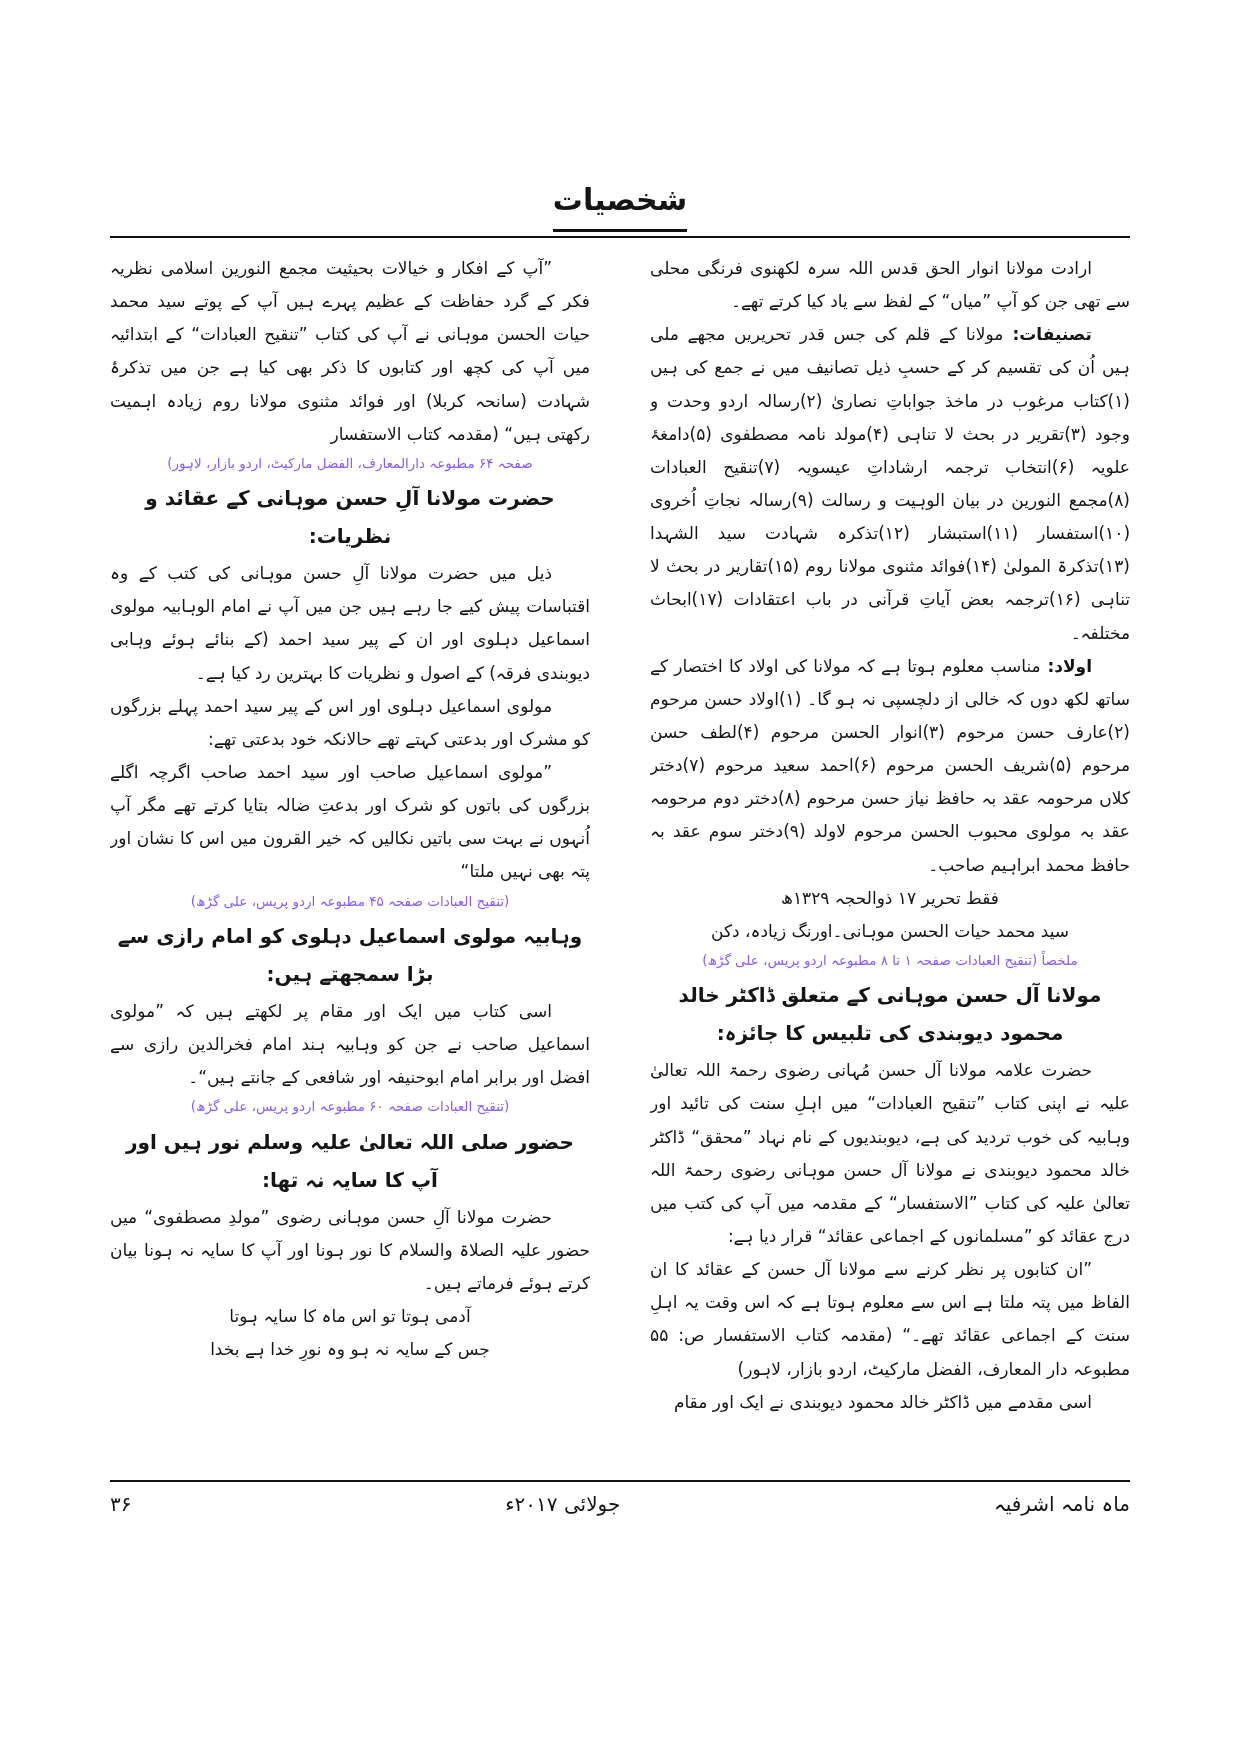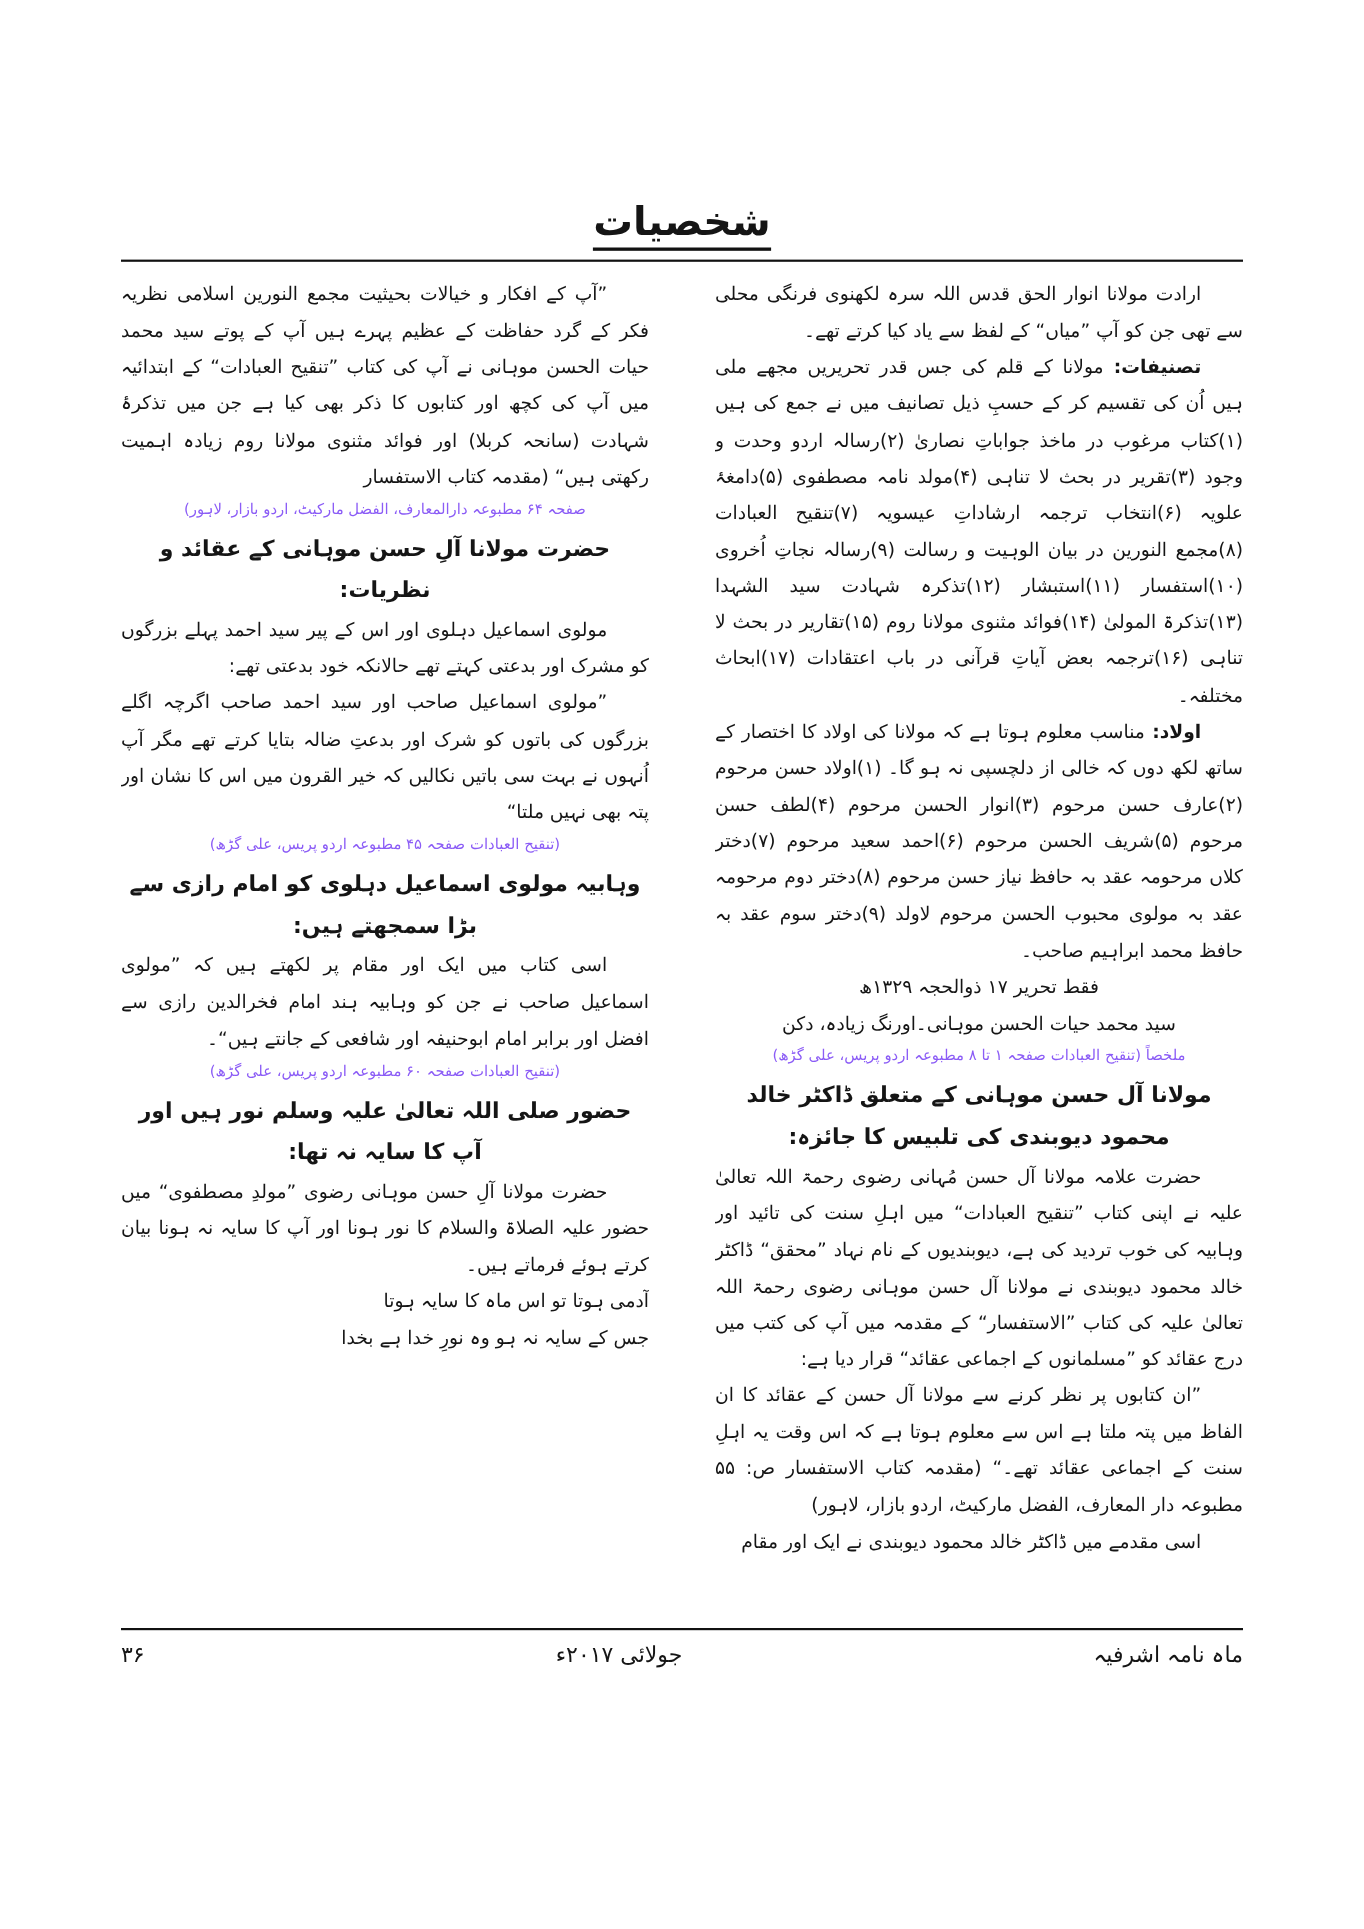--- a/index.html
+++ b/index.html
@@ -11,23 +11,23 @@
     position:relative;
     direction:rtl;
   }
   .page{position:absolute;inset:0;}
   .masthead{
     position:absolute;top:182px;right:110px;left:110px;
     text-align:center;
   }
   .masthead .title{
     display:inline-block;
-    font-size:36px;font-weight:bold;
+    font-size:30px;font-weight:bold;
     border-bottom:3px solid #111;
-    padding-bottom:2px;
+    padding-bottom:12px;
     letter-spacing:1px;
   }
   .top-rule{
     position:absolute;top:236px;right:110px;left:110px;
     border-top:2px solid #111;
   }
   .cols{
     position:absolute;top:252px;right:110px;left:110px;bottom:280px;
     display:flex;gap:60px;
     direction:rtl;
@@ -44,21 +44,21 @@
     font-weight:bold;font-size:20px;line-height:1.9;
     text-align:center;text-indent:0;
     margin:4px 0 2px 0;
   }
   .center-line{text-align:center;text-indent:0;}
   .footnote{
     font-size:13.5px;line-height:1.8;
     text-align:center;text-indent:0;
     color:#8b5cf6;
   }
-  .verse{text-align:right;text-indent:0;letter-spacing:1px;}
+  .verse{text-align:center;text-indent:0;letter-spacing:1px;}
   .footer-rule{
     position:absolute;right:110px;left:110px;top:1480px;
     border-top:2px solid #111;
   }
   .footer{
     position:absolute;right:110px;left:110px;top:1492px;
     display:flex;justify-content:space-between;align-items:baseline;
     font-size:20px;
   }
   .footer .cell{white-space:nowrap;}
@@ -84,20 +84,21 @@
         <div class="block footnote">ملخصاً (تنقیح العبادات صفحہ ۱ تا ۸ مطبوعہ اردو پریس، علی گڑھ)</div>
         <div class="block heading">مولانا آل حسن موہانی کے متعلق ڈاکٹر خالد محمود دیوبندی کی تلبیس کا جائزہ:</div>
         <div class="block para">حضرت علامہ مولانا آل حسن مُہانی رضوی رحمۃ اللہ تعالیٰ علیہ نے اپنی کتاب ”تنقیح العبادات“ میں اہلِ سنت کی تائید اور وہابیہ کی خوب تردید کی ہے، دیوبندیوں کے نام نہاد ”محقق“ ڈاکٹر خالد محمود دیوبندی نے مولانا آل حسن موہانی رضوی رحمۃ اللہ تعالیٰ علیہ کی کتاب ”الاستفسار“ کے مقدمہ میں آپ کی کتب میں درج عقائد کو ”مسلمانوں کے اجماعی عقائد“ قرار دیا ہے:</div>
         <div class="block para">”ان کتابوں پر نظر کرنے سے مولانا آل حسن کے عقائد کا ان الفاظ میں پتہ ملتا ہے اس سے معلوم ہوتا ہے کہ اس وقت یہ اہلِ سنت کے اجماعی عقائد تھے۔“ (مقدمہ کتاب الاستفسار ص: ۵۵ مطبوعہ دار المعارف، الفضل مارکیٹ، اردو بازار، لاہور)</div>
         <div class="block para">اسی مقدمے میں ڈاکٹر خالد محمود دیوبندی نے ایک اور مقام</div>
       </div>
     <div class="col">
         <div class="block para">”آپ کے افکار و خیالات بحیثیت مجمع النورین اسلامی نظریہ فکر کے گرد حفاظت کے عظیم پہرے ہیں آپ کے پوتے سید محمد حیات الحسن موہانی نے آپ کی کتاب ”تنقیح العبادات“ کے ابتدائیہ میں آپ کی کچھ اور کتابوں کا ذکر بھی کیا ہے جن میں تذکرۂ شہادت (سانحہ کربلا) اور فوائد مثنوی مولانا روم زیادہ اہمیت رکھتی ہیں“ (مقدمہ کتاب الاستفسار</div>
         <div class="block footnote">صفحہ ۶۴ مطبوعہ دارالمعارف، الفضل مارکیٹ، اردو بازار، لاہور)</div>
         <div class="block heading">حضرت مولانا آلِ حسن موہانی کے عقائد و نظریات:</div>
+        <div class="block para">ذیل میں حضرت مولانا آلِ حسن موہانی کی کتب کے وہ اقتباسات پیش کیے جا رہے ہیں جن میں آپ نے امام الوہابیہ مولوی اسماعیل دہلوی اور ان کے پیر سید احمد (کے بنائے ہوئے وہابی دیوبندی فرقہ) کے اصول و نظریات کا بہترین رد کیا ہے۔</div>
         <div class="block para">مولوی اسماعیل دہلوی اور اس کے پیر سید احمد پہلے بزرگوں کو مشرک اور بدعتی کہتے تھے حالانکہ خود بدعتی تھے:</div>
         <div class="block para">”مولوی اسماعیل صاحب اور سید احمد صاحب اگرچہ اگلے بزرگوں کی باتوں کو شرک اور بدعتِ ضالہ بتایا کرتے تھے مگر آپ اُنہوں نے بہت سی باتیں نکالیں کہ خیر القرون میں اس کا نشان اور پتہ بھی نہیں ملتا“</div>
         <div class="block footnote">(تنقیح العبادات صفحہ ۴۵ مطبوعہ اردو پریس، علی گڑھ)</div>
         <div class="block heading">وہابیہ مولوی اسماعیل دہلوی کو امام رازی سے بڑا سمجھتے ہیں:</div>
         <div class="block para">اسی کتاب میں ایک اور مقام پر لکھتے ہیں کہ ”مولوی اسماعیل صاحب نے جن کو وہابیہ ہند امام فخرالدین رازی سے افضل اور برابر امام ابوحنیفہ اور شافعی کے جانتے ہیں“۔</div>
         <div class="block footnote">(تنقیح العبادات صفحہ ۶۰ مطبوعہ اردو پریس، علی گڑھ)</div>
         <div class="block heading">حضور صلی اللہ تعالیٰ علیہ وسلم نور ہیں اور آپ کا سایہ نہ تھا:</div>
         <div class="block para">حضرت مولانا آلِ حسن موہانی رضوی ”مولدِ مصطفوی“ میں حضور علیہ الصلاۃ والسلام کا نور ہونا اور آپ کا سایہ نہ ہونا بیان کرتے ہوئے فرماتے ہیں۔</div>
         <div class="block verse">آدمی ہوتا تو اس ماہ کا سایہ ہوتا</div>
         <div class="block verse">جس کے سایہ نہ ہو وہ نورِ خدا ہے بخدا</div>

